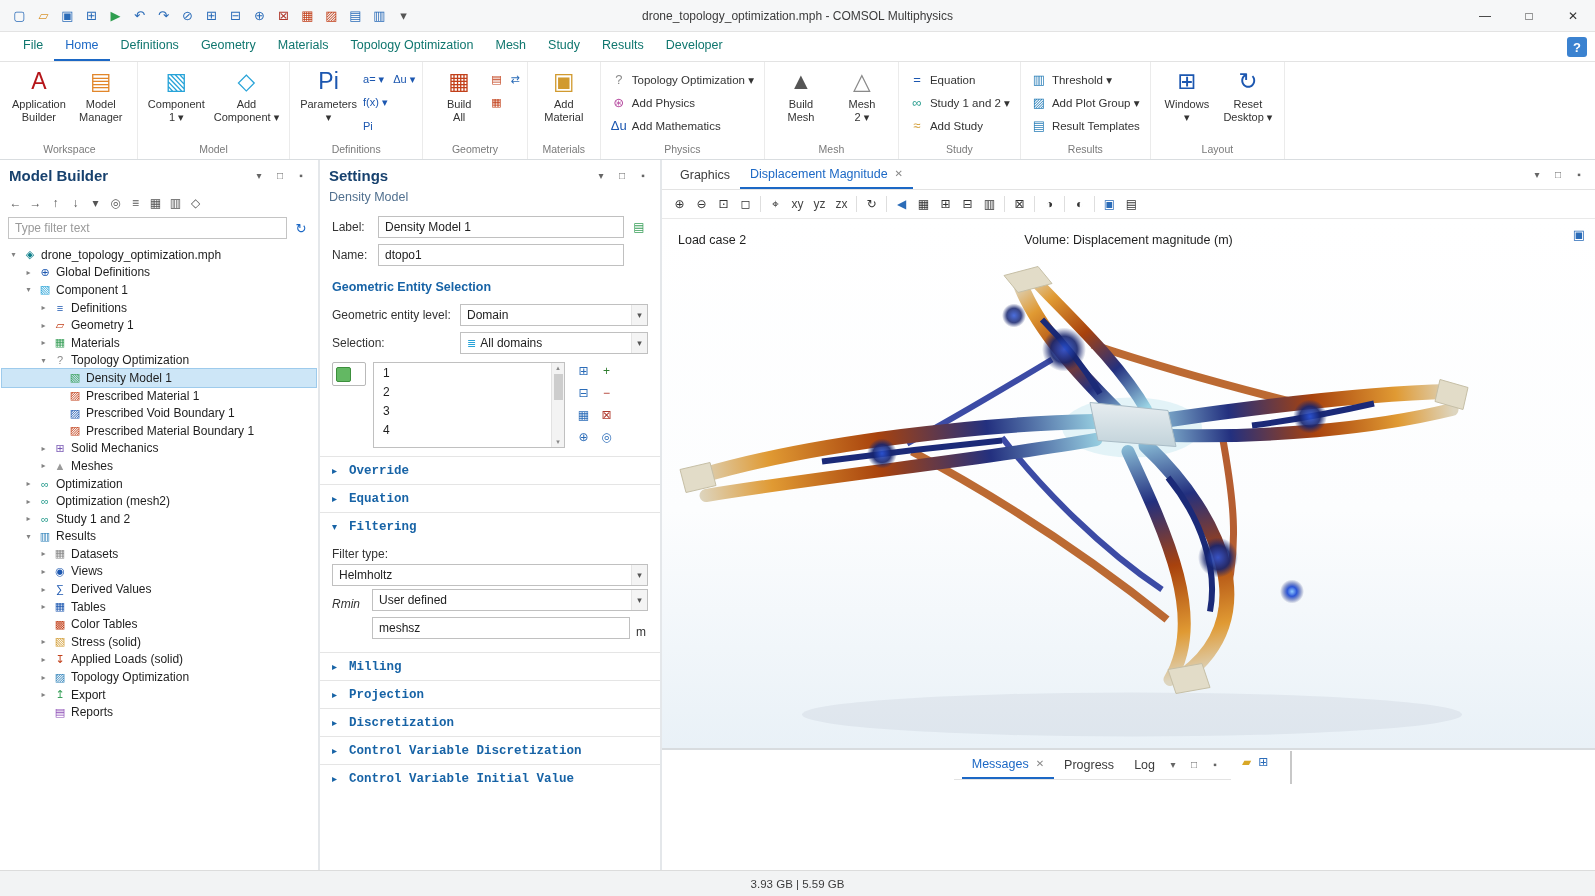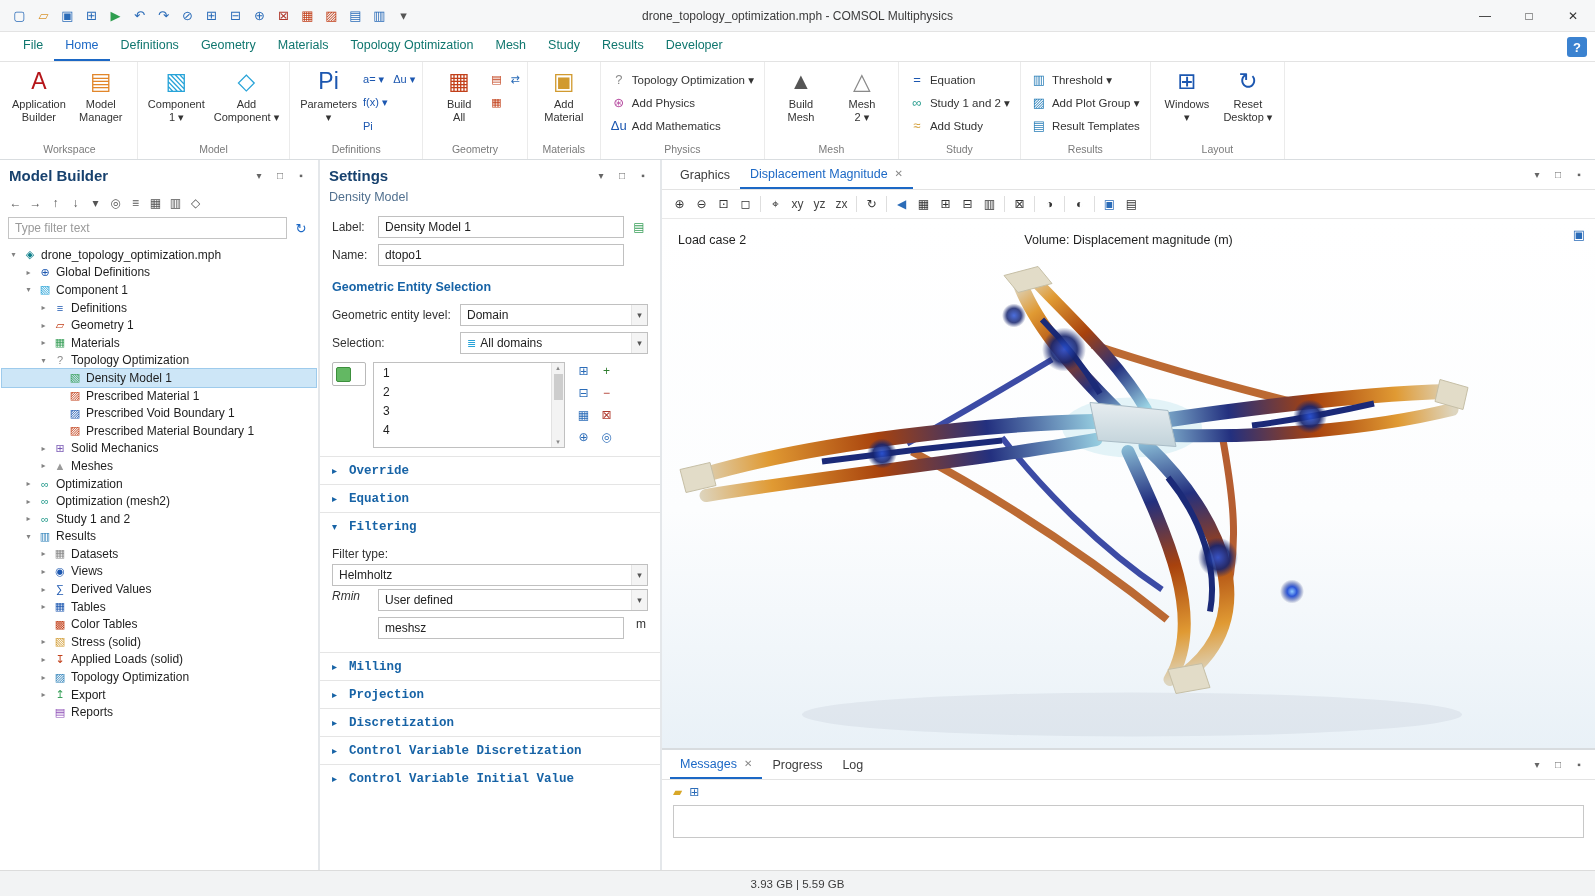--- a/index.html
+++ b/index.html
@@ -89,41 +89,41 @@
 .sthumb{width:9px;height:26px;background:#cdcdcd;margin:2px 0;}
 .sscroll .down{margin-top:auto;}
 .selbtns{display:grid;grid-template-columns:19px 19px;gap:4px;margin-left:2px;}
 .selbtn{width:19px;height:18px;display:flex;align-items:center;justify-content:center;}
 .selbtn span{font-size:12px;}
 .secbar{height:28px;min-height:28px;display:flex;align-items:center;gap:7px;padding:0 12px;border-top:1px solid #e5e5e5;}
 .secarrow{color:#1763a6;font-size:10px;width:10px;}
 .sectext{color:#1763a6;font-size:12.5px;font-weight:bold;white-space:nowrap;font-family:Liberation Mono, monospace;}
 .fgroup{padding:2px 12px 10px;}
 .flabel2{font-size:12px;padding:5px 0 3px;}
-.frow2{display:flex;align-items:flex-start;gap:12px;padding:3px 0;}
+.frow2{display:flex;align-items:flex-end;gap:6px;padding:3px 0;}
 .rmin{width:34px;min-width:34px;font-size:12px;font-style:italic;}
 .unit{font-size:12px;width:12px;}
 
 
 .gtabs{height:30px;min-height:30px;display:flex;align-items:flex-end;background:#fff;border-bottom:1px solid #e3e3e3;padding:0 8px;}
 .gtab{display:flex;align-items:center;gap:7px;padding:0 10px;height:29px;font-size:12.5px;color:#3c3c3c;white-space:nowrap;}
 .gtab.active{color:#1c68c5;border-bottom:2px solid #1c68c5;}
 .tab-close{font-size:10px;color:#888;}
 .gtoolbar{height:29px;min-height:29px;display:flex;align-items:center;gap:1px;padding:0 7px;background:#fff;border-bottom:1px solid #e9e9e9;}
 .gbtn{min-width:21px;height:22px;padding:0 2px;display:flex;align-items:center;justify-content:center;border-radius:2px;}
 .gbtn span{font-size:12px;}
 .gsep{width:1px;height:16px;background:#dedede;margin:0 3px;}
 .canvas{flex:1;position:relative;background:linear-gradient(180deg,#ffffff 0%,#fcfdfe 55%,#e9f1f7 100%);overflow:hidden;min-height:0;}
 .canvas svg{position:absolute;inset:0;width:100%;height:100%;}
 .cv-loadcase{position:absolute;left:16px;top:14px;font-size:12.5px;color:#1e1e1e;}
 .cv-title{position:absolute;left:0;right:0;top:14px;text-align:center;font-size:12.5px;color:#1e1e1e;}
 .cv-corner{position:absolute;right:10px;top:8px;font-size:13px;color:#2b6cb8;}
 
 
-.mpanel{height:122px;min-height:122px;border-top:2px solid #d8dcdf;background:#fff;display:flex;flex-direction:column;}
+.mpanel{height:122px;min-height:122px;border-top:2px solid #d8dcdf;background:#fff;display:flex;flex-direction:row;justify-content:center;}
 .mtoolbar{height:24px;min-height:24px;display:flex;gap:7px;padding:0 11px;align-items:center;}
 .mtbtn span{font-size:12px;}
 .mbox{margin:1px 11px 8px;height:33px;border:1px solid #c8c8c8;background:#fff;}
 
 
 .statusbar{height:26px;min-height:26px;background:#f2f3f4;border-top:1px solid #dcdcdc;display:flex;align-items:center;justify-content:center;font-size:11.5px;color:#3c3c3c;}
 </style>
 </head>
 <body>
 

